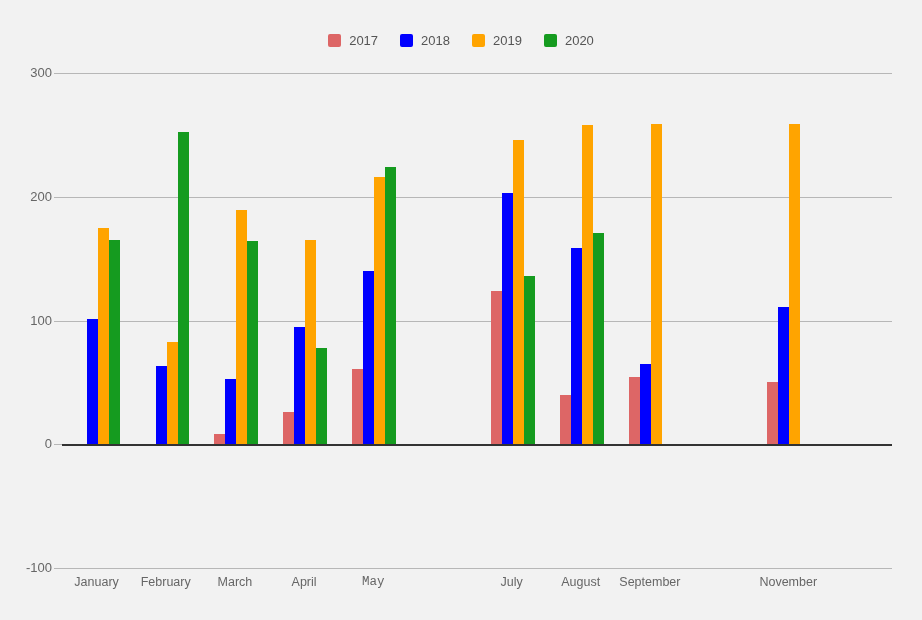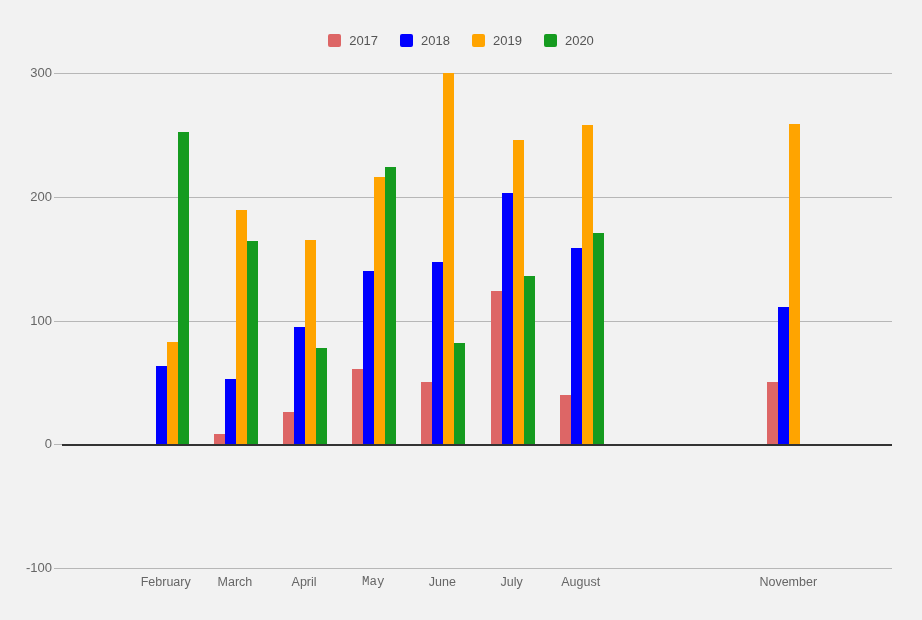--- a/index.html
+++ b/index.html
@@ -167,20 +167,29 @@
       <div class="gridline zero" style="top: 371.25px;"></div>
       <div class="ytick" style="position: absolute; left: 0px; top: 371.25px;">
         <div class="ytick-dash"></div>
         <div class="ytick-label">0</div>
       </div>
       <div class="gridline" style="top: 495px;"></div>
       <div class="ytick" style="position: absolute; left: 0px; top: 495px;">
         <div class="ytick-dash"></div>
         <div class="ytick-label">-100</div>
       </div>
+      <div class="group" style="left: 0px; width: 69.1667px;">
+        <div class="bars" style="left: 13.5833px; bottom: 123.75px; height: 371.25px;">
+          <span class="bar" title="2017 January: 0" style="background: rgb(221, 102, 102); height: 0px;"></span>
+          <span class="bar" title="2018 January: 101" style="background: rgb(0, 0, 255); height: 124.987px;"></span>
+          <span class="bar" title="2019 January: 175" style="background: rgb(255, 164, 0); height: 216.562px;"></span>
+          <span class="bar" title="2020 January: 165" style="background: rgb(21, 155, 31); height: 204.188px;"></span>
+        </div>
+        <div class="xlabel" style="left: 34.5833px;">January</div>
+      </div>
       <div class="group" style="left: 138.333px; width: 69.1667px;">
         <div class="bars" style="left: 13.5833px; bottom: 123.75px; height: 371.25px;">
           <span class="bar" title="2017 March: 8" style="background: rgb(221, 102, 102); height: 9.9px;"></span>
           <span class="bar" title="2018 March: 53" style="background: rgb(0, 0, 255); height: 65.5875px;"></span>
           <span class="bar" title="2019 March: 189" style="background: rgb(255, 164, 0); height: 233.887px;"></span>
           <span class="bar" title="2020 March: 164" style="background: rgb(21, 155, 31); height: 202.95px;"></span>
         </div>
         <div class="xlabel" style="left: 34.5833px;">March</div>
       </div>
       <div class="group" style="left: 69.1667px; width: 69.1667px;">
@@ -203,47 +212,47 @@
       </div>
       <div class="group" style="left: 276.667px; width: 69.1667px; font-family: Liberation Mono, monospace;">
         <div class="bars" style="left: 13.5833px; bottom: 123.75px; height: 371.25px;">
           <span class="bar" title="2017 May: 61" style="background: rgb(221, 102, 102); height: 75.4875px;"></span>
           <span class="bar" title="2018 May: 140" style="background: rgb(0, 0, 255); height: 173.25px;"></span>
           <span class="bar" title="2019 May: 216" style="background: rgb(255, 164, 0); height: 267.3px;"></span>
           <span class="bar" title="2020 May: 224" style="background: rgb(21, 155, 31); height: 277.2px;"></span>
         </div>
         <div class="xlabel" style="left: 34.5833px;">May</div>
       </div>
-      <div class="group" style="left: 345.833px; width: 69.1667px;">
-        <div class="bars" style="left: 13.5833px; bottom: 123.75px; height: 371.25px;">
-          <span class="bar" title="2017 June: 50" style="background: rgb(221, 102, 102); height: 61.875px;"></span>
-          <span class="bar" title="2018 June: 147" style="background: rgb(0, 0, 255); height: 181.912px;"></span>
-          <span class="bar" title="2019 June: 300" style="background: rgb(255, 164, 0); height: 371.25px;"></span>
-          <span class="bar" title="2020 June: 82" style="background: rgb(21, 155, 31); height: 101.475px;"></span>
-        </div>
-        <div class="xlabel" style="left: 34.5833px;">June</div>
-      </div>
       <div class="group" style="left: 484.167px; width: 69.1667px;">
         <div class="bars" style="left: 13.5833px; bottom: 123.75px; height: 371.25px;">
           <span class="bar" title="2017 August: 40" style="background: rgb(221, 102, 102); height: 49.5px;"></span>
           <span class="bar" title="2018 August: 159" style="background: rgb(0, 0, 255); height: 196.762px;"></span>
           <span class="bar" title="2019 August: 258" style="background: rgb(255, 164, 0); height: 319.275px;"></span>
           <span class="bar" title="2020 August: 171" style="background: rgb(21, 155, 31); height: 211.613px;"></span>
         </div>
         <div class="xlabel" style="left: 34.5833px;">August</div>
       </div>
       <div class="group" style="left: 415px; width: 69.1667px;">
         <div class="bars" style="left: 13.5833px; bottom: 123.75px; height: 371.25px;">
           <span class="bar" title="2017 July: 124" style="background: rgb(221, 102, 102); height: 153.45px;"></span>
           <span class="bar" title="2018 July: 203" style="background: rgb(0, 0, 255); height: 251.213px;"></span>
           <span class="bar" title="2019 July: 246" style="background: rgb(255, 164, 0); height: 304.425px;"></span>
           <span class="bar" title="2020 July: 136" style="background: rgb(21, 155, 31); height: 168.3px;"></span>
         </div>
         <div class="xlabel" style="left: 34.5833px;">July</div>
       </div>
+      <div class="group" style="left: 553.333px; width: 69.1667px;">
+        <div class="bars" style="left: 13.5833px; bottom: 123.75px; height: 371.25px;">
+          <span class="bar" title="2017 September: 54" style="background: rgb(221, 102, 102); height: 66.825px;"></span>
+          <span class="bar" title="2018 September: 65" style="background: rgb(0, 0, 255); height: 80.4375px;"></span>
+          <span class="bar" title="2019 September: 259" style="background: rgb(255, 164, 0); height: 320.512px;"></span>
+          <span class="bar" title="2020 September: 0" style="background: rgb(21, 155, 31); height: 0px;"></span>
+        </div>
+        <div class="xlabel" style="left: 34.5833px;">September</div>
+      </div>
       <div class="group" style="left: 691.667px; width: 69.1667px;">
         <div class="bars" style="left: 13.5833px; bottom: 123.75px; height: 371.25px;">
           <span class="bar" title="2017 November: 50" style="background: rgb(221, 102, 102); height: 61.875px;"></span>
           <span class="bar" title="2018 November: 111" style="background: rgb(0, 0, 255); height: 137.363px;"></span>
           <span class="bar" title="2019 November: 259" style="background: rgb(255, 164, 0); height: 320.512px;"></span>
           <span class="bar" title="2020 November: 0" style="background: rgb(21, 155, 31); height: 0px;"></span>
         </div>
         <div class="xlabel" style="left: 34.5833px;">November</div>
       </div>
     </div>

